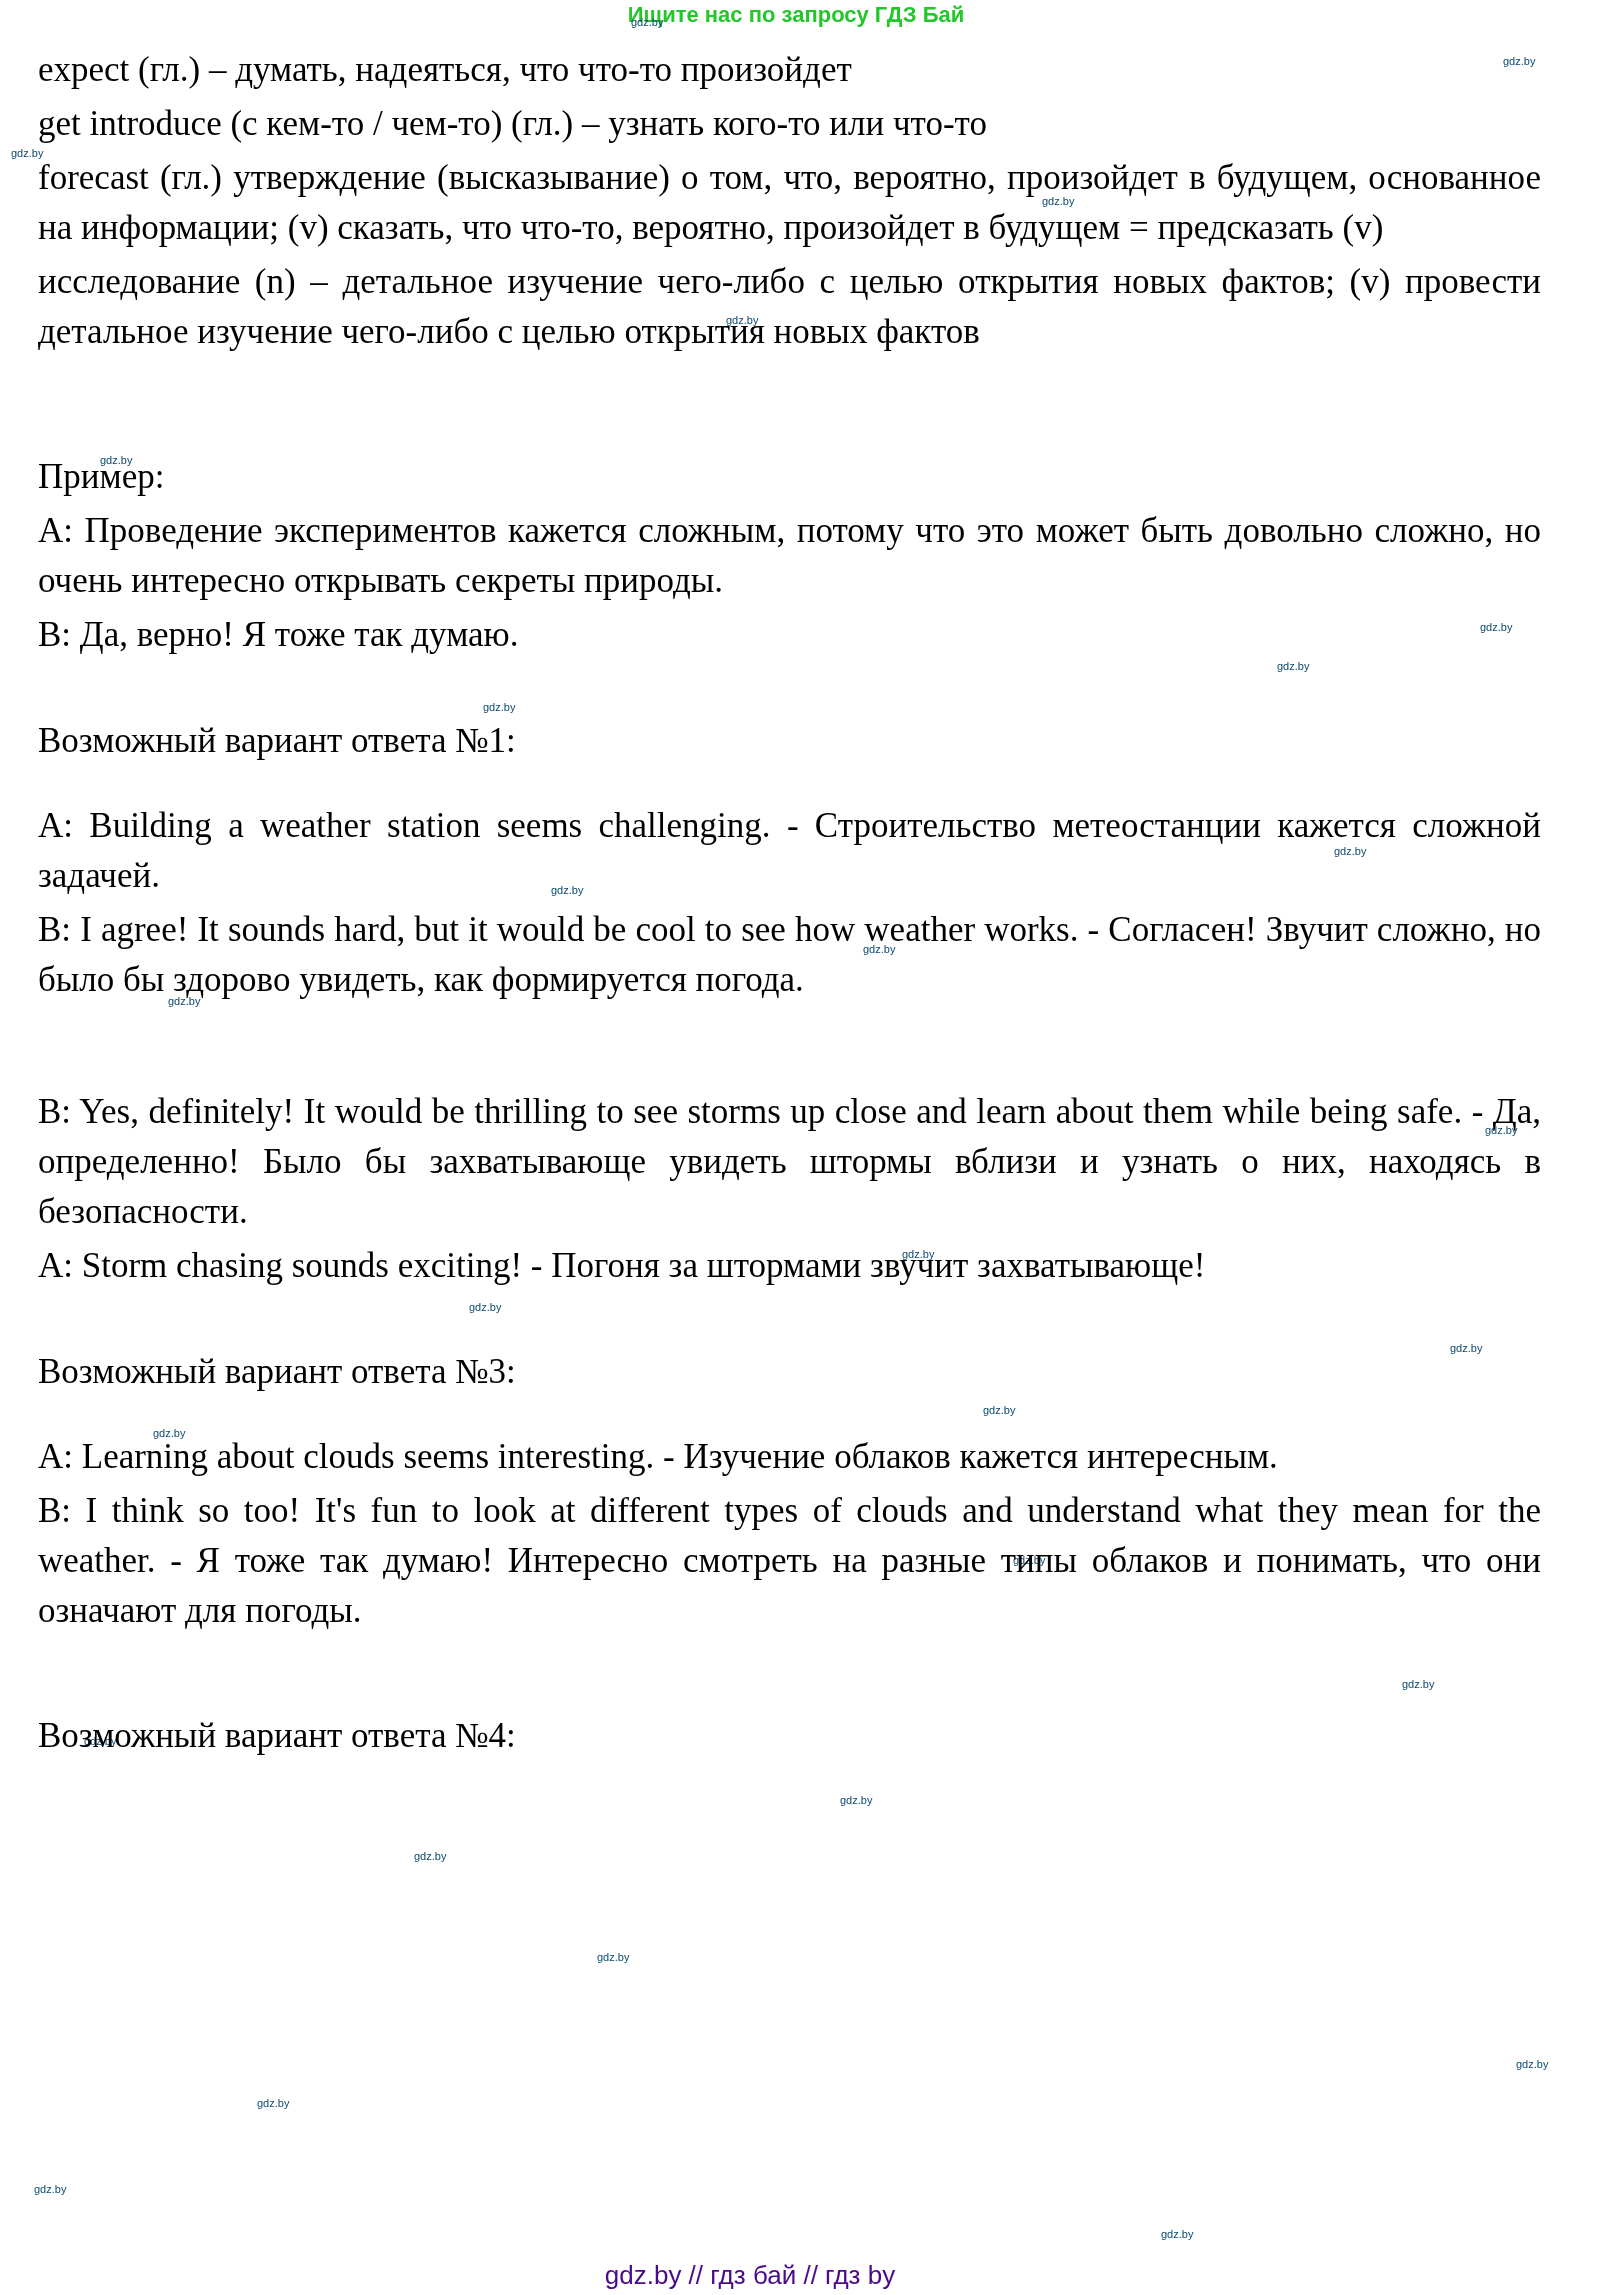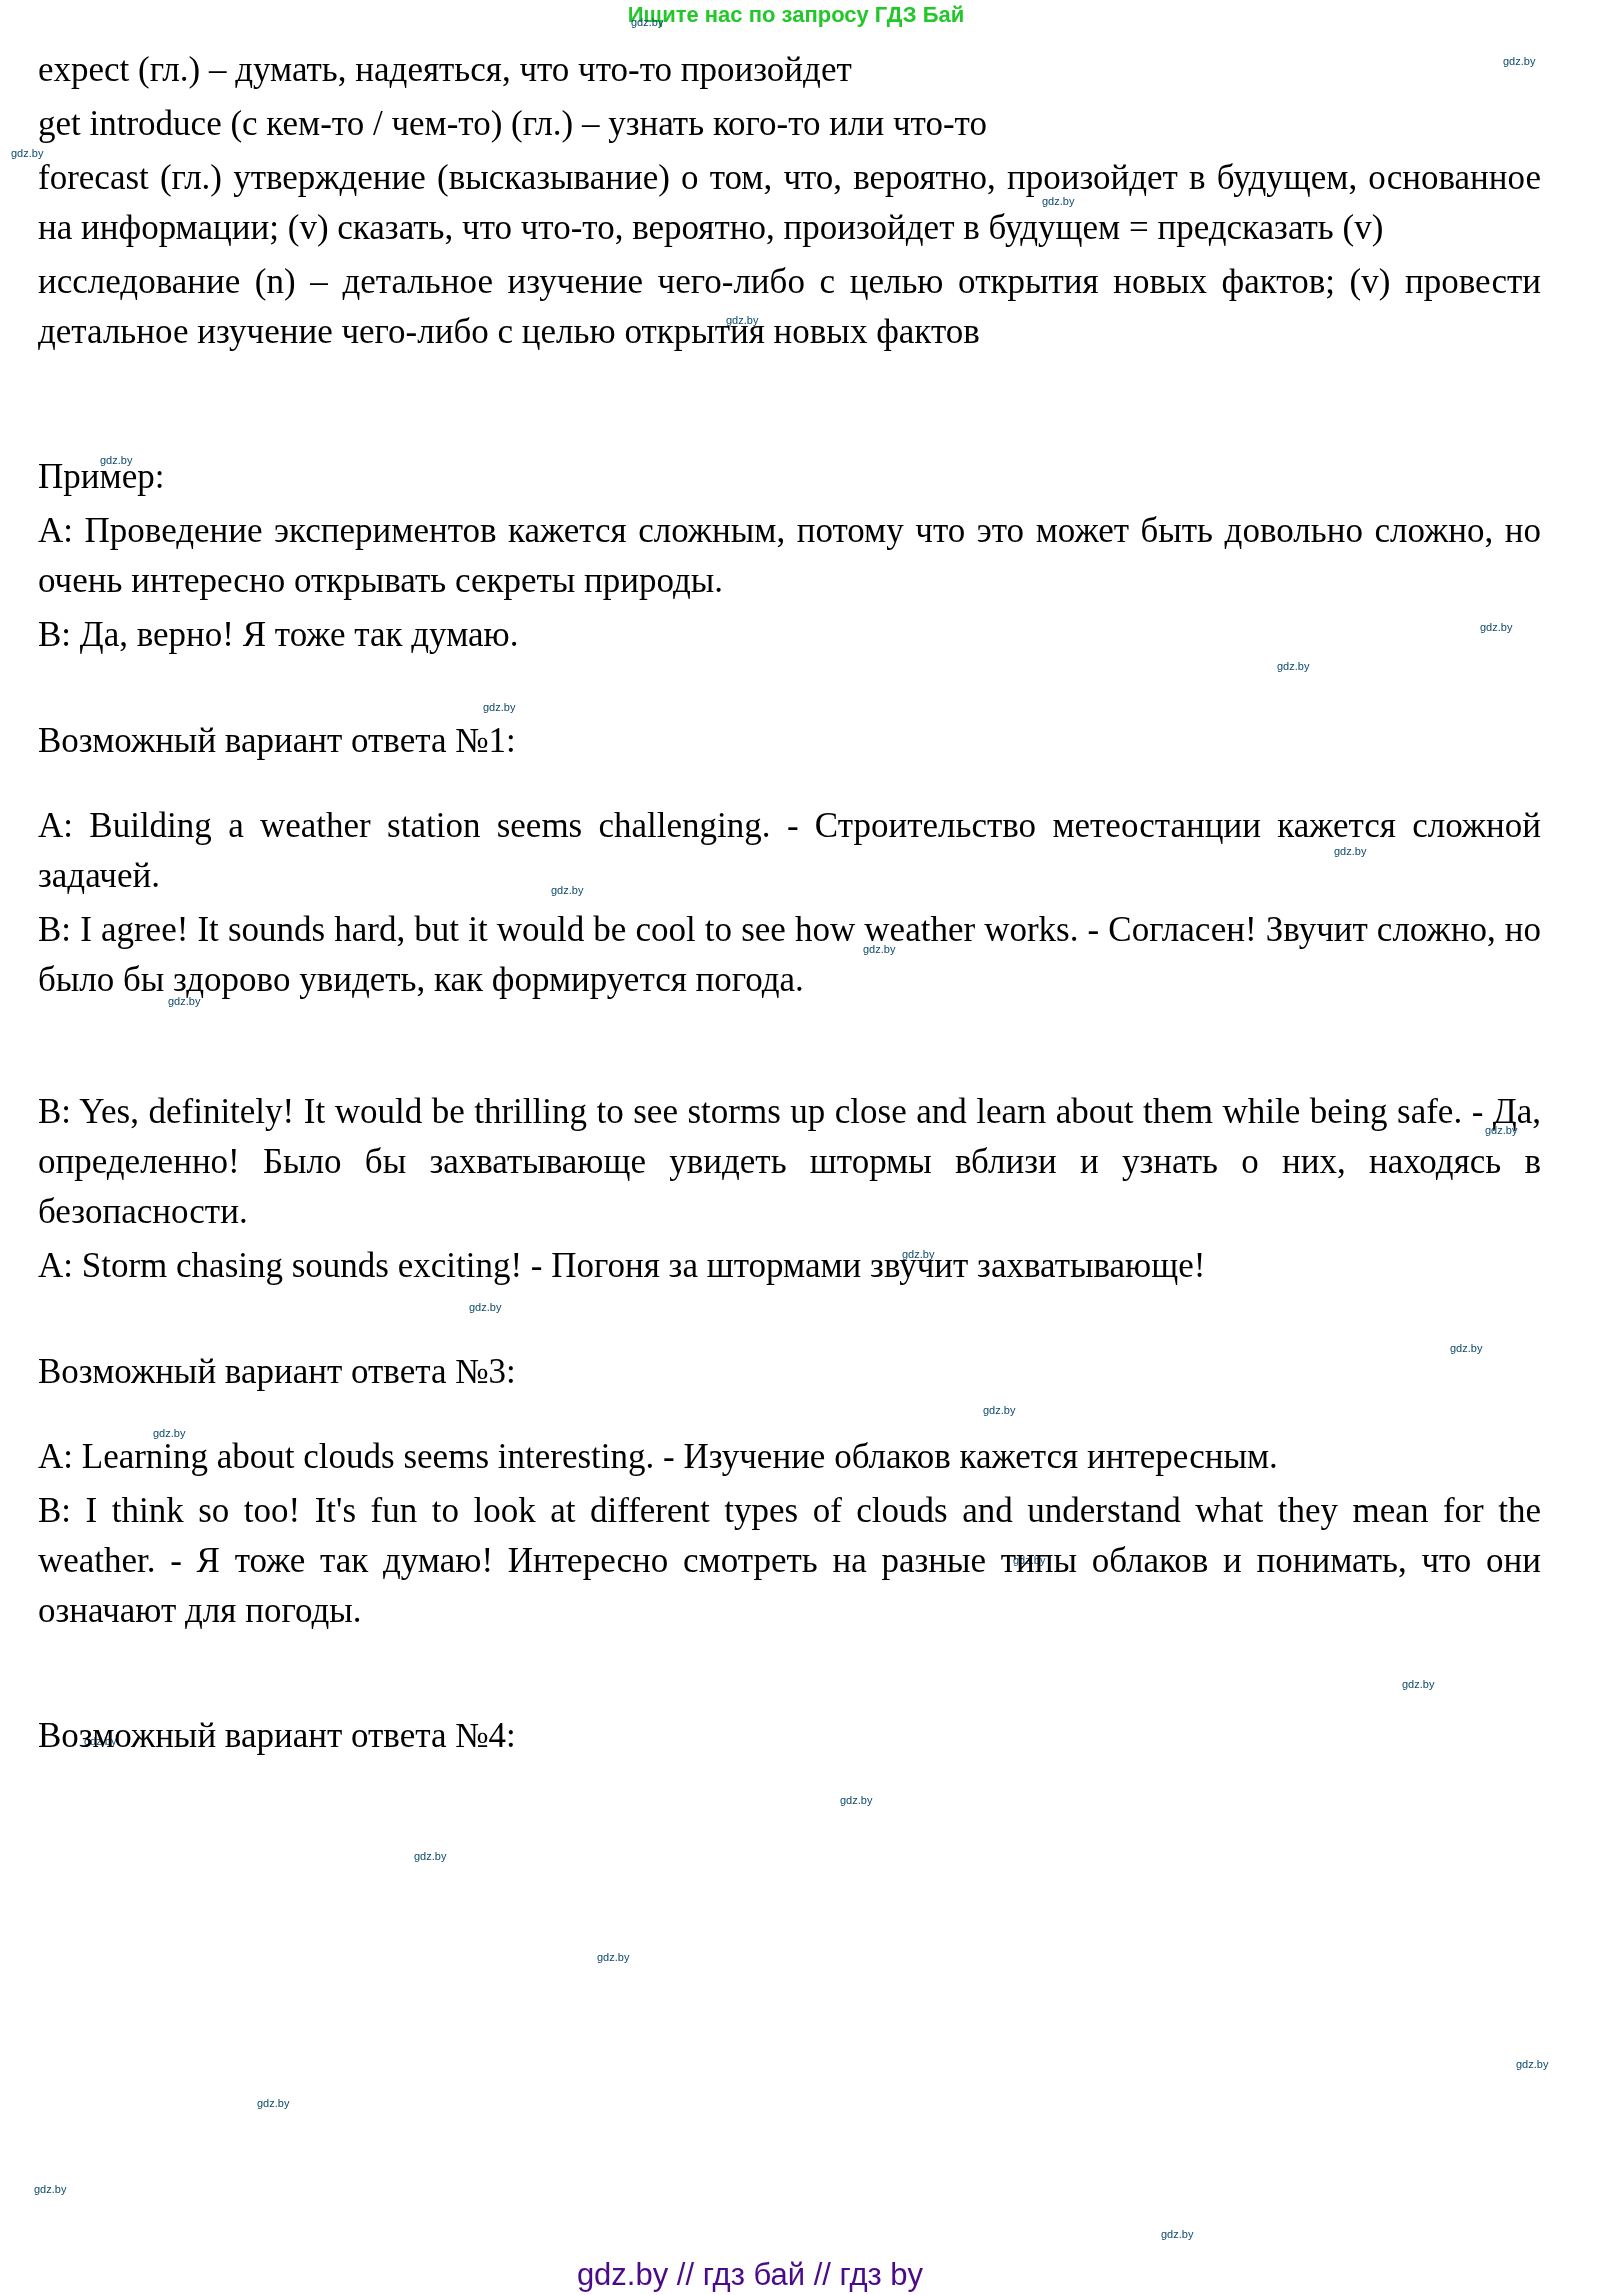--- a/index.html
+++ b/index.html
@@ -69,21 +69,21 @@
   }
 
   
   .footer {
     position: absolute;
     left: 0;
     bottom: 6.2px;
     width: 1500px;
     text-align: center;
     font-family: "Liberation Sans", "DejaVu Sans", sans-serif;
-    font-size: 31px;
+    font-size: 26px;
     line-height: 28px;
     color: #4b0a8a;
     white-space: nowrap;
   }
 </style>
 </head>
 <body>
 
 <div class="page">
 

